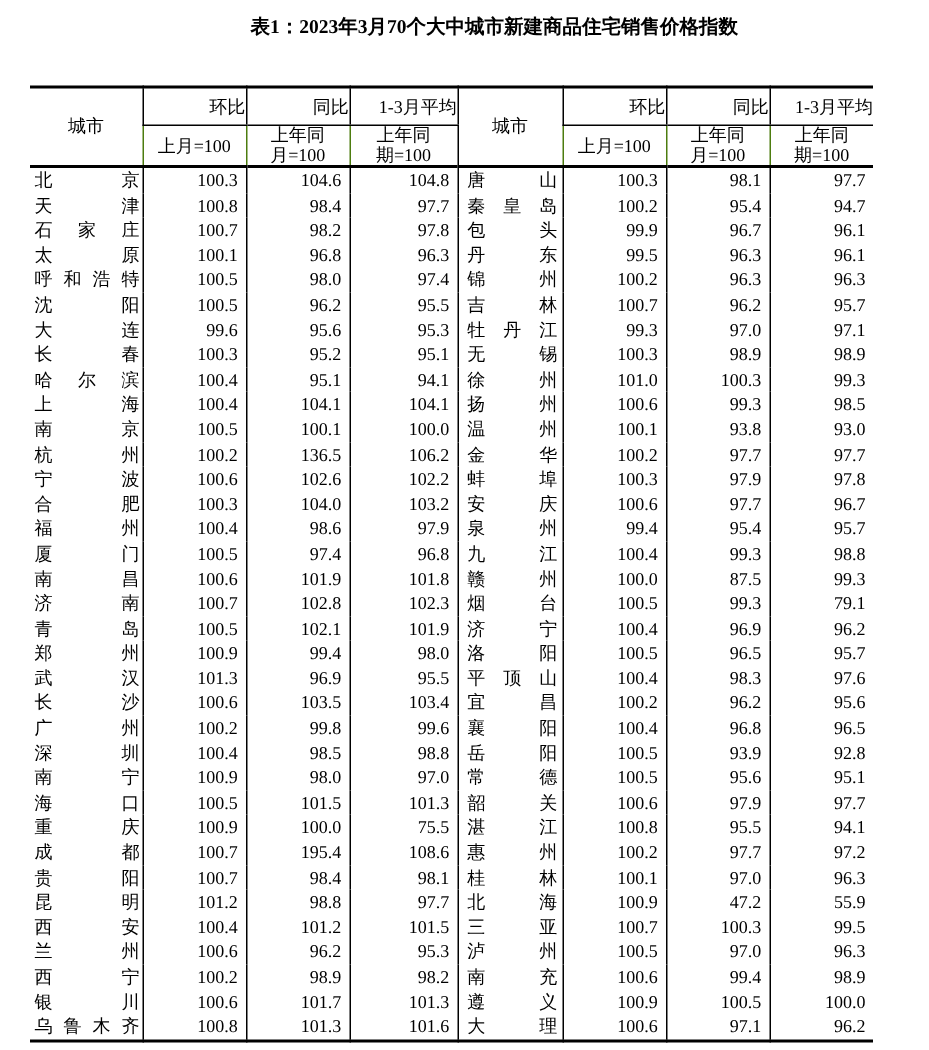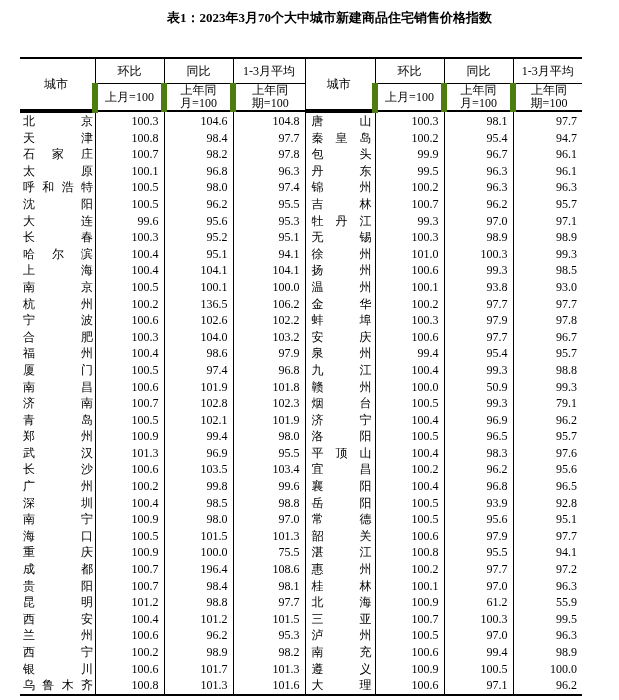--- a/index.html
+++ b/index.html
@@ -32,30 +32,30 @@
     font-weight: normal;
     font-size: 12px;
     vertical-align: middle;
     overflow: hidden;
     white-space: nowrap;
   }
   th.h1 {
     height: 24px;
     border-left: 1px solid #000;
     border-bottom: 1px solid #000;
-    text-align: center;
+    text-align: right;
   }
   th.h2 {
     height: 26px;
-    border-left: 6px solid #4d7c0f;
+    border-left: 1px solid #4d7c0f;
     border-bottom: 2px solid #000;
     line-height: 13px;
   }
   th.city-h {
-    border-bottom: 4px solid #000000;
+    border-bottom: 2px solid #000000;
     text-align: center;
   }
   .bl { border-left: 1px solid #000; }
   tbody td { height: 16.6px; line-height: 16.6px; }
   td.num {
     text-align: right;
     padding-right: 5px;
     border-left: 1px solid #000;
   }
   .cityflex {
@@ -456,21 +456,21 @@
     <td class="num">100.6</td>
     <td class="num">101.9</td>
     <td class="num">101.8</td>
     <td class="city bl">
             <span class="cityflex right-side">
               <span>赣</span>
               <span>州</span>
             </span>
           </td>
     <td class="num">100.0</td>
-    <td class="num">50.9</td>
+    <td class="num">87.5</td>
     <td class="num">99.3</td>
   </tr>
         <tr>
     <td class="city">
             <span class="cityflex">
               <span>济</span>
               <span>南</span>
             </span>
           </td>
     <td class="num">100.7</td>
@@ -668,21 +668,21 @@
     <td class="num">94.1</td>
   </tr>
         <tr>
     <td class="city">
             <span class="cityflex">
               <span>成</span>
               <span>都</span>
             </span>
           </td>
     <td class="num">100.7</td>
-    <td class="num">196.4</td>
+    <td class="num">195.4</td>
     <td class="num">108.6</td>
     <td class="city bl">
             <span class="cityflex right-side">
               <span>惠</span>
               <span>州</span>
             </span>
           </td>
     <td class="num">100.2</td>
     <td class="num">97.7</td>
     <td class="num">97.2</td>
@@ -717,21 +717,21 @@
     <td class="num">101.2</td>
     <td class="num">98.8</td>
     <td class="num">97.7</td>
     <td class="city bl">
             <span class="cityflex right-side">
               <span>北</span>
               <span>海</span>
             </span>
           </td>
     <td class="num">100.9</td>
-    <td class="num">61.2</td>
+    <td class="num">47.2</td>
     <td class="num">55.9</td>
   </tr>
         <tr>
     <td class="city">
             <span class="cityflex">
               <span>西</span>
               <span>安</span>
             </span>
           </td>
     <td class="num">100.4</td>

